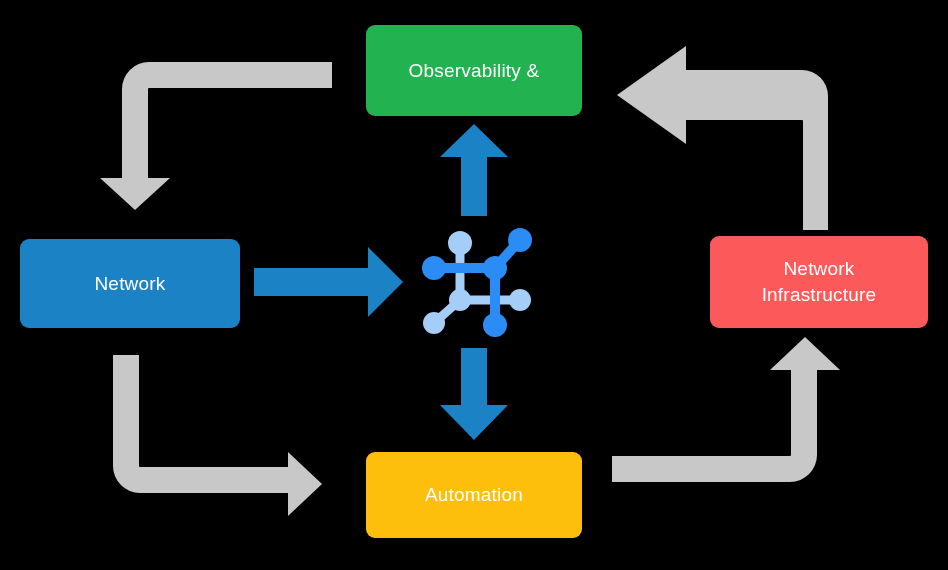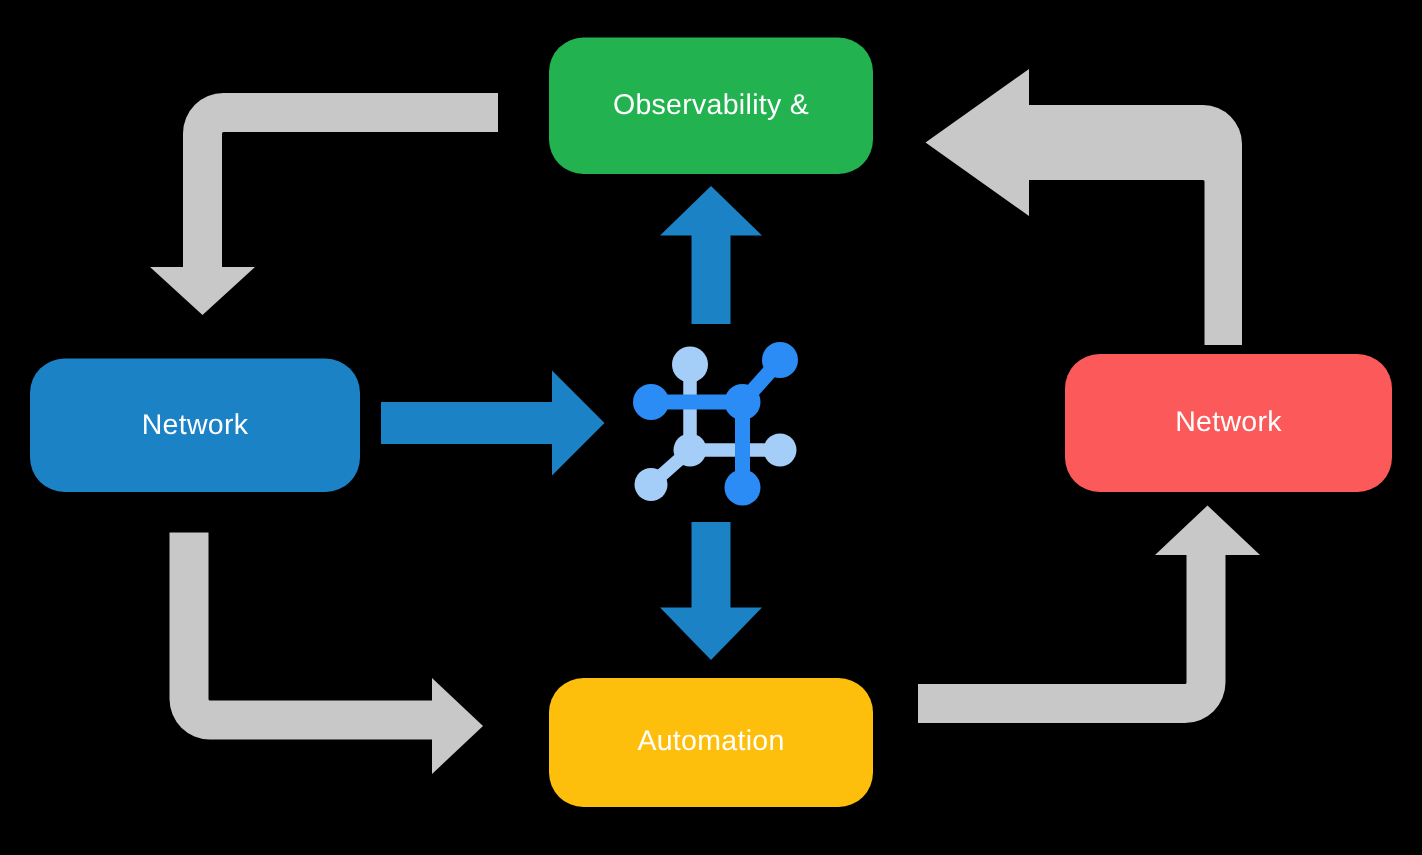--- a/index.html
+++ b/index.html
@@ -10,21 +10,21 @@
   #canvas {
     position: relative;
     width: 948px;
     height: 570px;
     background: #000000;
     overflow: hidden;
     font-family: "Liberation Sans", sans-serif;
   }
   .node-box {
     position: absolute;
-    border-radius: 23px;
+    border-radius: 9px;
     display: flex;
     align-items: center;
     justify-content: center;
     text-align: center;
     color: #ffffff;
     font-size: 19px;
     line-height: 1.35;
     font-weight: 400;
     letter-spacing: 0.2px;
     box-sizing: border-box;
@@ -113,20 +113,21 @@
 
   <div class="node-box" id="box-operations" style="background: rgb(27, 130, 198);">
     <span>
       <span class="box-label">Network</span>
     </span>
   </div>
 
   <div class="node-box" id="box-infrastructure" style="background: rgb(252, 90, 90);">
     <span>
       <span class="box-label">Network</span>
+      <span class="box-label">Infrastructure</span>
     </span>
   </div>
 
   <div class="node-box" id="box-automation" style="background: rgb(253, 191, 12);">
     <span>
       <span class="box-label">Automation</span>
     </span>
   </div>
 
 </div>

